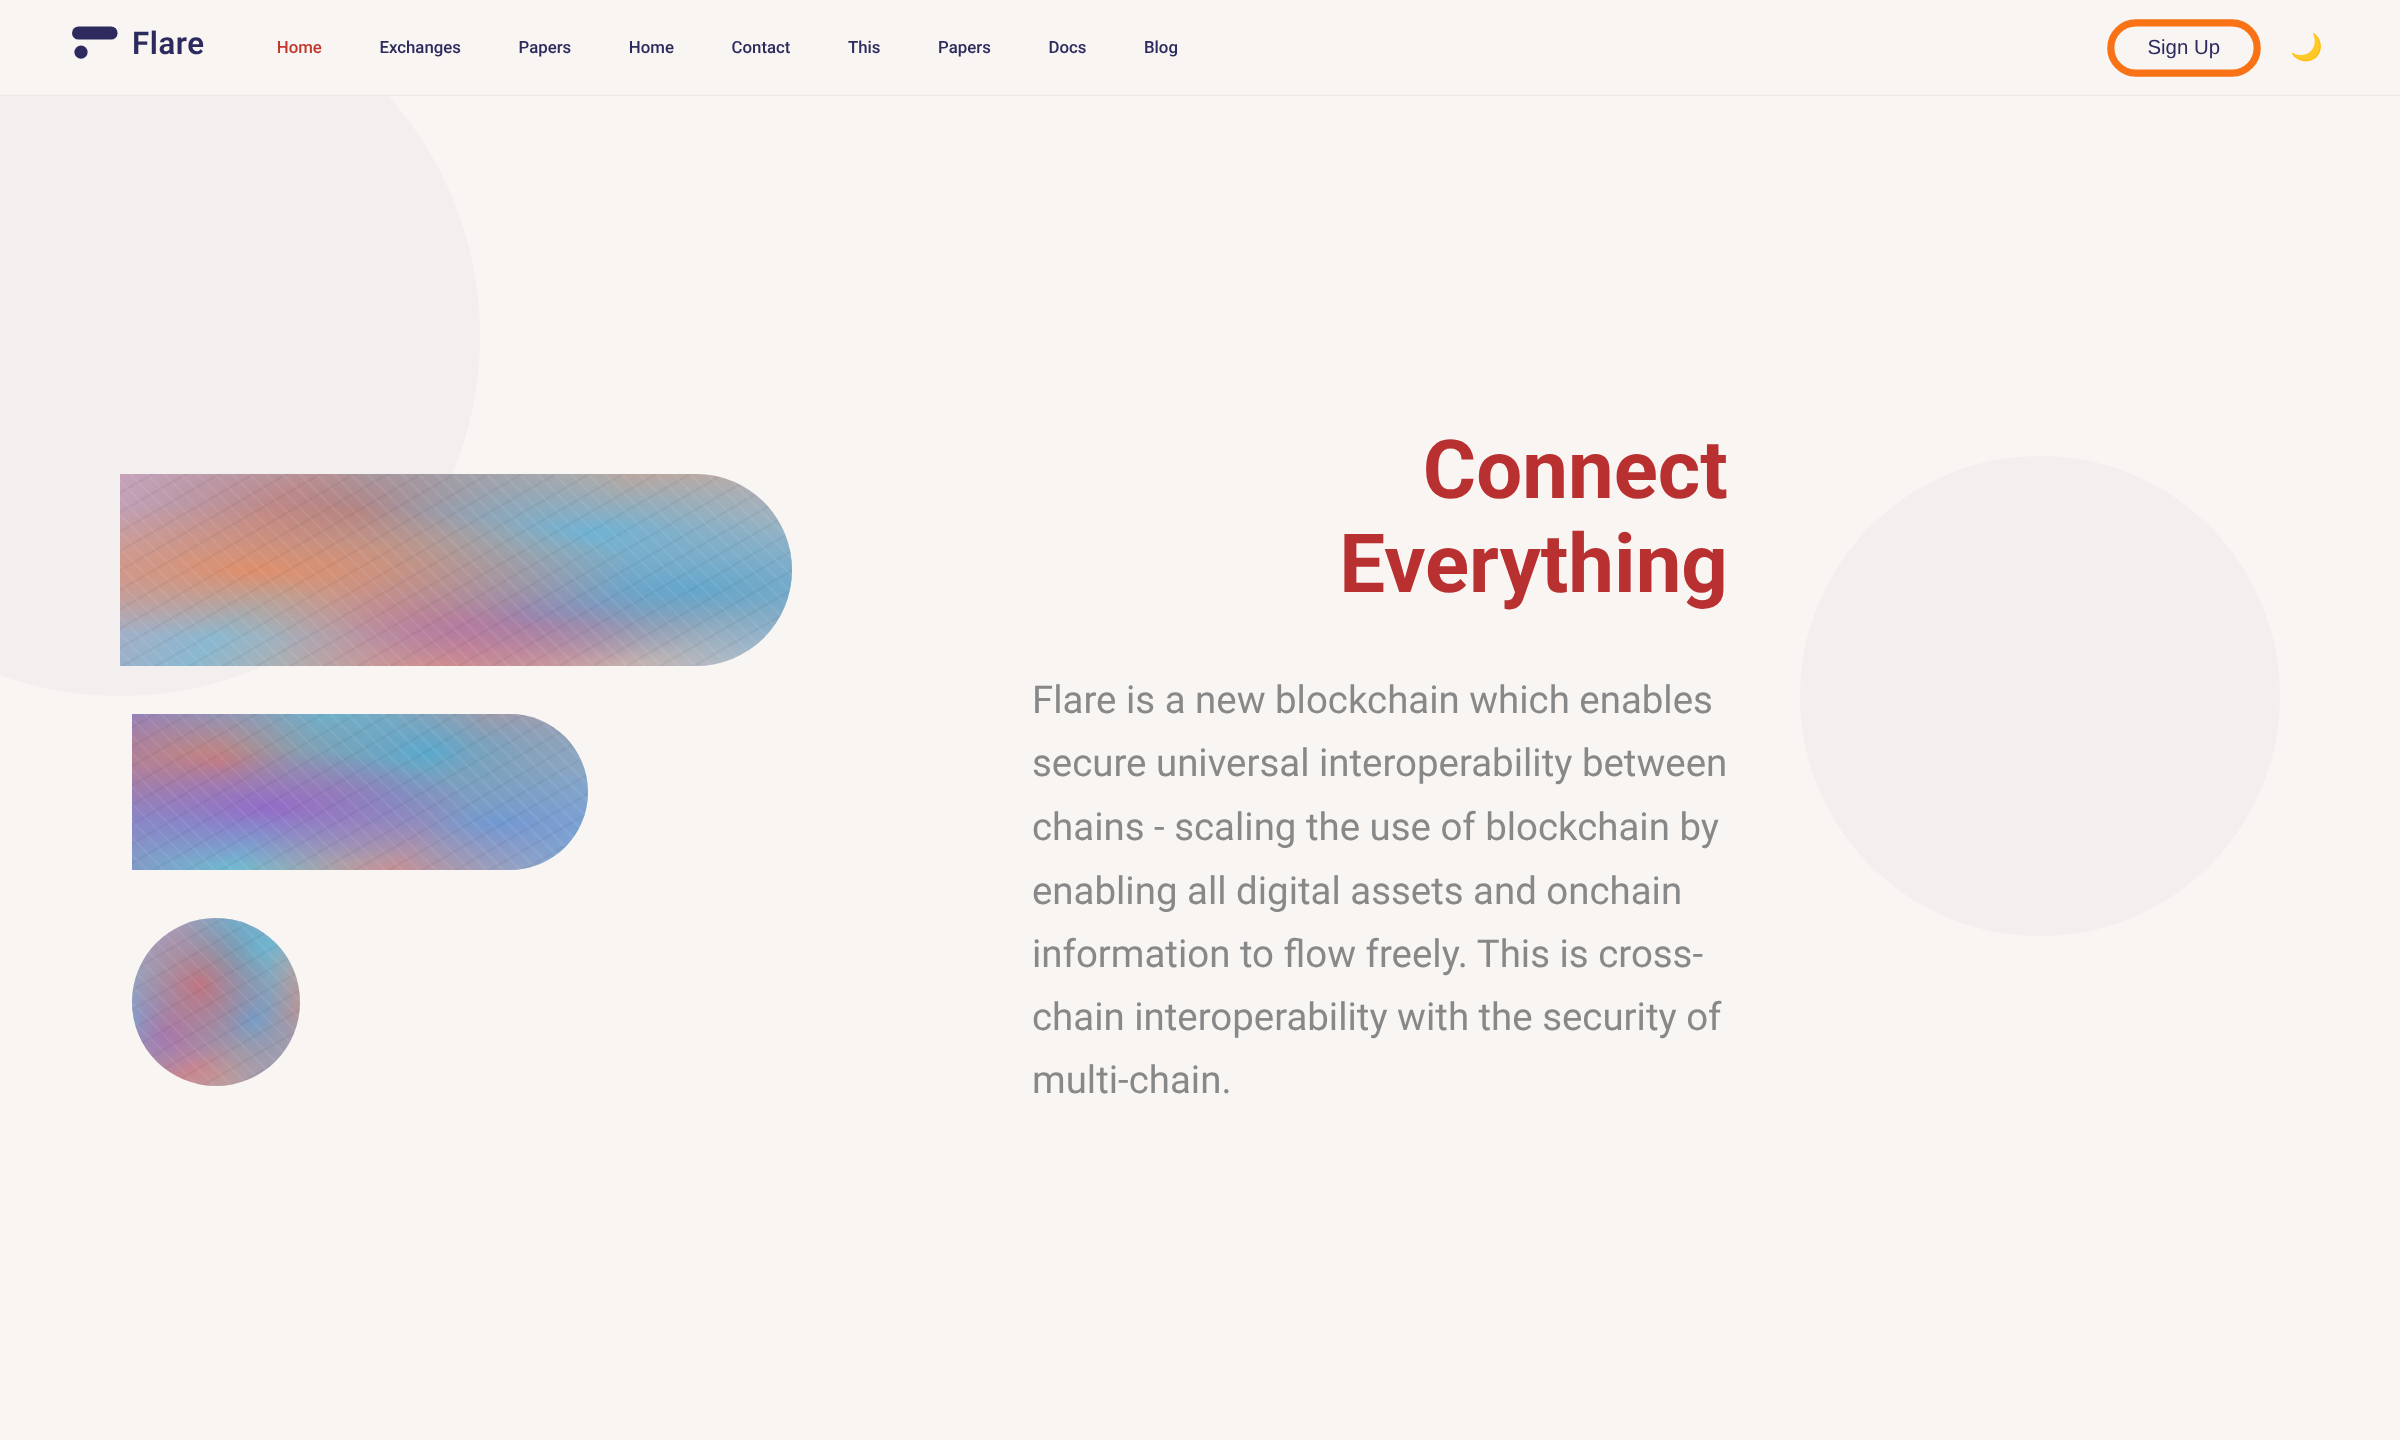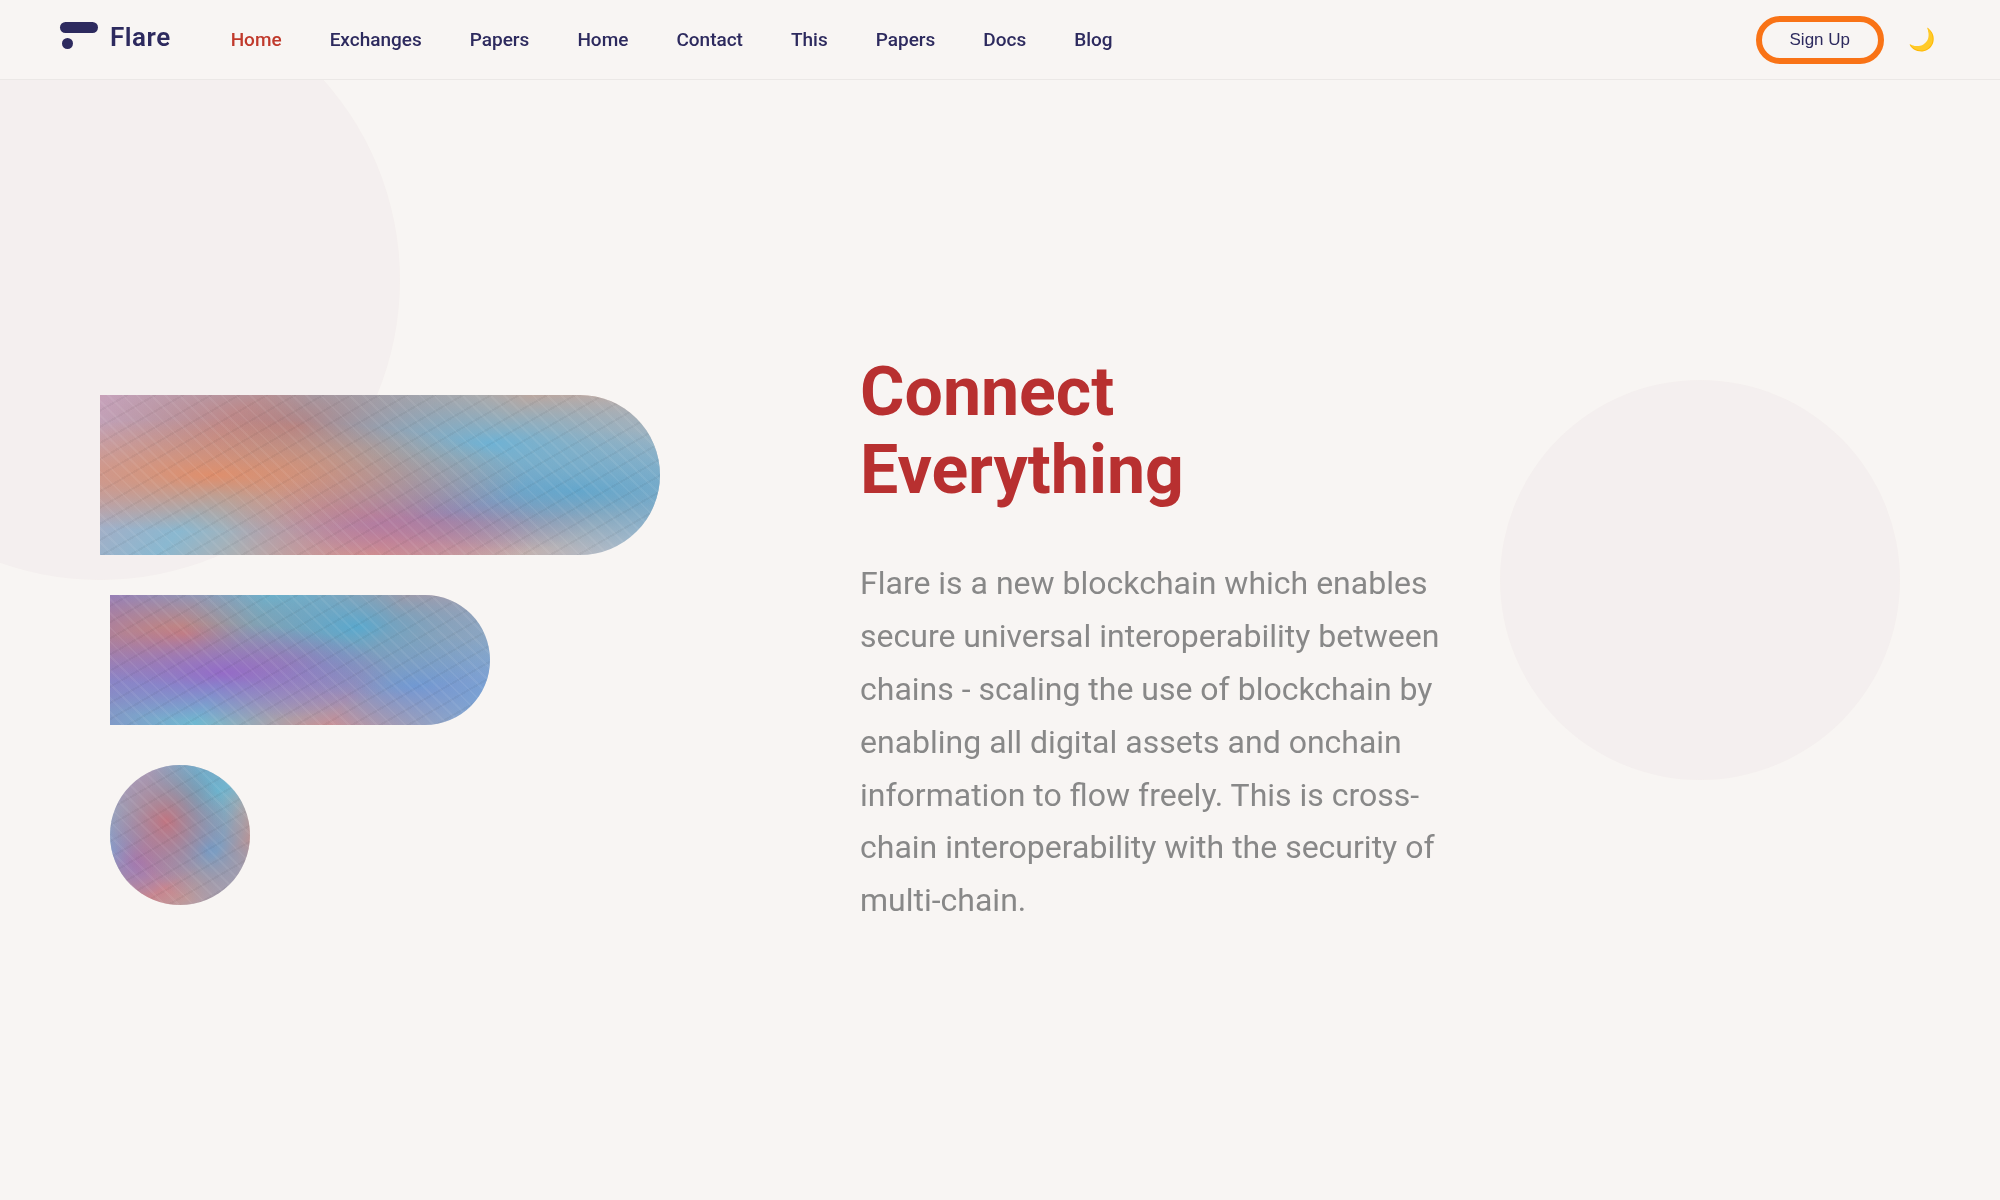--- a/index.html
+++ b/index.html
@@ -67,21 +67,21 @@
     }
 
     .nav-links {
       display: flex;
       align-items: center;
       gap: 48px;
       flex: 1;
     }
 
     .nav-link {
-      font-size: 19px;
+      font-size: 14px;
       font-weight: 500;
       color: #2d2a5e;
       text-decoration: none;
       cursor: pointer;
     }
 
     .nav-link.active {
       color: #c0392b;
     }
 
@@ -228,20 +228,21 @@
       padding-left: 60px;
       max-width: 640px;
     }
 
     .headline {
       font-size: 68px;
       font-weight: 700;
       color: #b83030;
       line-height: 1.15;
       margin-bottom: 48px;
+      text-align: right;
     }
 
     .description {
       font-size: 32px;
       line-height: 1.65;
       color: #888;
       font-weight: 400;
     }
 
     

